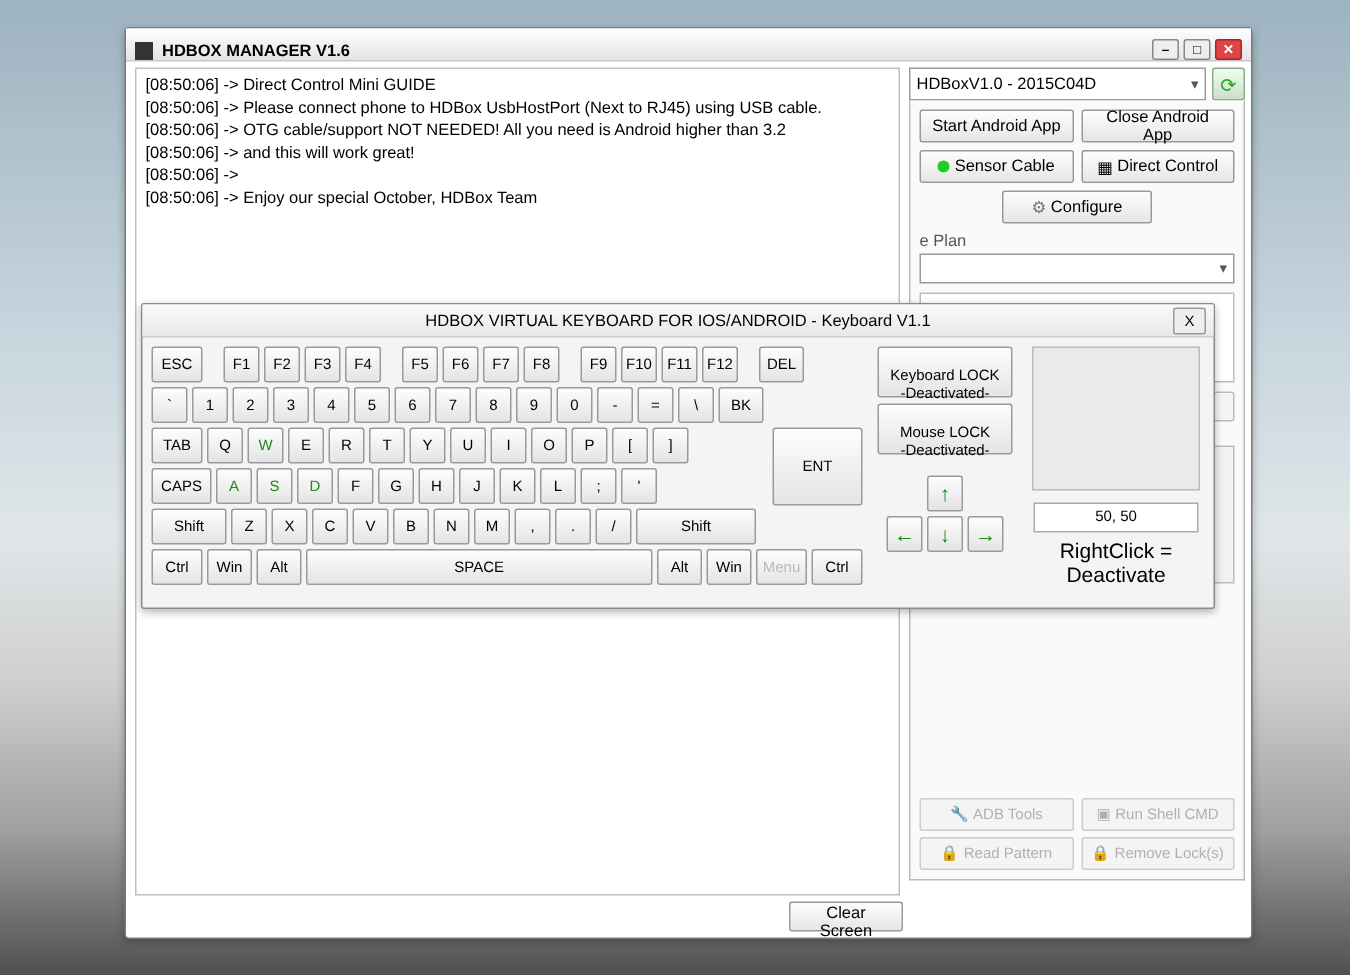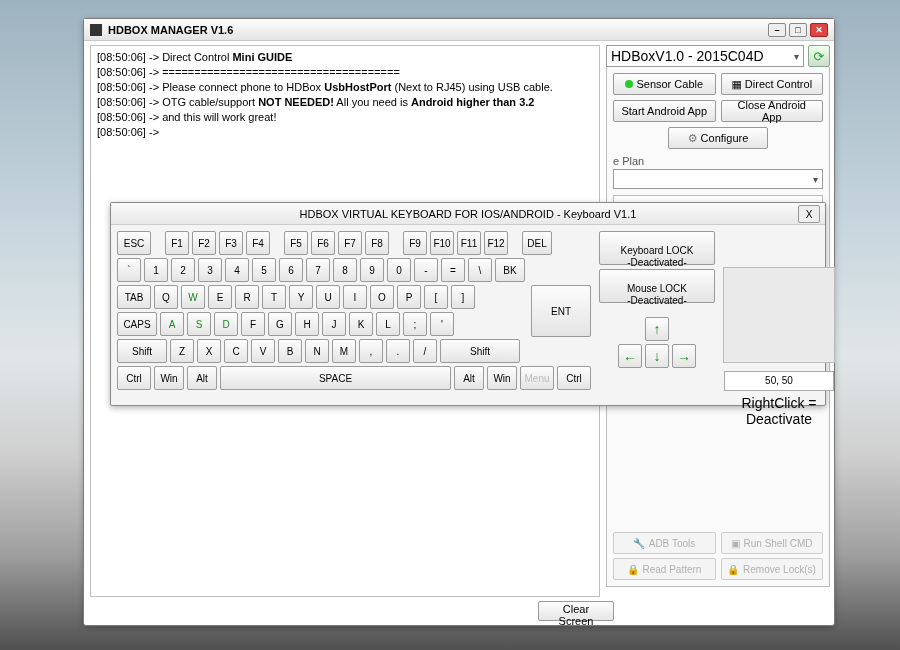--- a/index.html
+++ b/index.html
@@ -9,44 +9,44 @@
     position:relative;
   }
   
   .window {
     position:absolute; left:83px; top:18px; width:752px; height:608px;
     background:#fff; border:1px solid #7a7a7a; border-radius:3px;
     box-shadow:0 2px 6px rgba(0,0,0,.25);
   }
   .titlebar {
     height:22px; background:linear-gradient(#fefefe,#e4e4e4);
-    border-bottom:1px solid #c7c7c7; display:flex; align-items:center;
+    border-bottom:1px solid #c7c7c7; display:flex; align-items:flex-end;
     padding:0 6px; font-size:11px; font-weight:bold;
   }
   .titlebar .cube { width:12px;height:12px;background:#333;margin-right:6px; }
   .winbtns { margin-left:auto; display:flex; gap:3px; }
   .winbtn { width:18px;height:14px;border:1px solid #888;border-radius:2px;
     font-size:9px;line-height:12px;text-align:center;background:#eee;cursor:pointer;}
   .winbtn.close{background:#d44;color:#fff;border-color:#a22;}
   .client { position:absolute; left:6px; top:26px; right:6px; bottom:6px; }
   .logarea {
     position:absolute; left:0; top:0; width:510px; height:552px;
     border:1px solid #bfbfbf; background:#fff; font-size:11px;
     padding:4px 6px; line-height:15px; overflow:hidden;
   }
-  .logline b{font-weight:bold;margin-top:37px;}
+  .logline b{font-weight:normal;margin-top:37px;}
   .clearbtn {
-    position:absolute; left:448px; top:556px; width:76px; height:20px;
+    position:absolute; left:436px; top:556px; width:76px; height:20px;
     font-size:11px; border:1px solid #999;background:linear-gradient(#fdfdfd,#e6e6e6);
     border-radius:2px; cursor:pointer;
   }
   .rightpane { position:absolute; left:516px; top:0; width:224px; height:576px; }
   .devrow { display:flex; gap:4px; height:22px; }
   .combo {
-    flex:1; border:1px solid #9a9a9a; background:#fff; font-size:14px;
+    flex:1; border:1px solid #9a9a9a; background:#fff; font-size:11px;
     padding:2px 4px; display:flex;align-items:center; position:relative;
   }
   .combo::after{content:"▾";position:absolute;right:4px;font-size:10px;color:#555;}
   .iconbtn{width:22px;border:1px solid #8a8;background:linear-gradient(#efe,#cdc);
     border-radius:2px;display:flex;align-items:center;justify-content:center;
     font-size:13px;color:#2a2;cursor:pointer;}
   .tabs{margin-top:6px;height:23px;display:flex;font-size:11px;border-bottom:1px solid #bbb;}
   .tab{padding:3px 8px 0;border:1px solid #bbb;border-bottom:none;background:#f2f2f2;
     border-radius:3px 3px 0 0;margin-right:2px;display:flex;align-items:center;gap:3px;cursor:pointer;}
   .tab.active{background:#fff;position:relative;top:1px;}
@@ -74,21 +74,21 @@
   .counttext{font-size:10px;color:#666;margin:2px 0;}
   .botbtns{position:absolute;left:6px;right:6px;bottom:6px;}
   .botbtns .row{display:flex;gap:5px;margin-top:4px;}
   .botbtns .disabled{height:22px;flex:1;border:1px solid #ccc;background:#f4f4f4;
     border-radius:2px;font-size:10px;color:#b0b0b0;display:flex;align-items:center;
     justify-content:center;gap:3px;}
   .lock{font-size:10px;}
 
   
   .vkb {
-    position:absolute; left:110px; top:202px; width:716px; height:204px;
+    position:absolute; left:94px; top:202px; width:716px; height:204px;
     background:#f4f4f4; border:1px solid #8a8a8a; border-radius:2px;
     box-shadow:0 2px 6px rgba(0,0,0,.3); z-index:10;
   }
   .vkb .vkbtitle{height:22px;display:flex;align-items:center;justify-content:center;
     font-size:11px;position:relative;border-bottom:1px solid #ccc;
     background:linear-gradient(#fafafa,#e8e8e8);}
   .vkb .xbtn{position:absolute;right:5px;top:2px;width:22px;height:18px;
     border:1px solid #999;background:#eee;font-size:10px;border-radius:2px;cursor:pointer;}
   .vkb .body{padding:6px;display:flex;gap:8px;}
   .keys{flex:0 0 474px;}
@@ -96,28 +96,28 @@
   .key{height:24px;border:1px solid #9a9a9a;background:linear-gradient(#fdfdfd,#e4e4e4);
     border-radius:2px;font-size:10px;display:flex;align-items:center;justify-content:center;
     cursor:pointer;min-width:24px;}
   .key.green{color:#1a8a1a;}
   .key.dim{color:#bbb;}
   .w24{width:24px;} .w30{width:30px;} .w34{width:34px;} .w40{width:40px;} .w50{width:50px;}
   .w80{width:80px;} .wspace{flex:1;}
   .kgap{width:8px;}
   .entkey{width:60px;height:52px;}
   .midcol{flex:0 0 94px;display:flex;flex-direction:column;gap:4px;align-items:center;}
-  .lockbtn{width:116px;height:34px;border:1px solid #9a9a9a;border-radius:2px;
+  .lockbtn{width:90px;height:34px;border:1px solid #9a9a9a;border-radius:2px;
     background:linear-gradient(#fdfdfd,#e4e4e4);font-size:10px;
     padding-top:13px;line-height:12px;cursor:pointer;}
   .arrows{margin-top:10px;display:grid;grid-template-columns:24px 24px 24px;
     grid-template-rows:24px 24px;gap:3px;}
   .arrows .key{color:#1a8a1a;font-size:14px;}
   .arrows .blank{visibility:hidden;}
-  .rightcol{flex:1;display:flex;flex-direction:column;align-items:center;margin-top:36px;}
+  .rightcol{flex:1;display:flex;flex-direction:column;align-items:center;}
   .preview{width:112px;height:96px;border:1px solid #bbb;background:#eaeaea;margin-bottom:8px;}
   .coordbox{width:110px;height:20px;border:1px solid #aaa;background:#fff;
     font-size:10px;text-align:center;line-height:18px;margin-bottom:4px;}
   .rclabel{font-size:14px;text-align:center;}
   
   .ico-phone{width:8px;height:12px;border:1px solid #555;border-radius:1px;display:inline-block;}
   .ico-and{color:#8ab816;font-size:12px;}
   .ico-heart{color:#e33;font-size:11px;}
 </style>
 </head>
@@ -130,53 +130,53 @@
     <div class="winbtns">
       <div class="winbtn">–</div>
       <div class="winbtn">□</div>
       <div class="winbtn close">✕</div>
     </div>
   </div>
 
   <div class="client">
     <div class="logarea" id="logarea">
         <div class="logline">[08:50:06] -&gt; Direct Control <b>Mini GUIDE</b></div>
-        <div class="logline">[08:50:06] -&gt; =====================================</div>
         <div class="logline">[08:50:06] -&gt; Please connect phone to HDBox <b>UsbHostPort</b> (Next to RJ45) using USB cable.</div>
         <div class="logline">[08:50:06] -&gt; OTG cable/support  <b>NOT NEEDED!</b> All you need is <b>Android higher than 3.2</b></div>
         <div class="logline">[08:50:06] -&gt; and this will work great!</div>
         <div class="logline">[08:50:06] -&gt; </div>
+        <div class="logline">[08:50:06] -&gt; Enjoy our special October, HDBox Team</div>
       </div>
     <button class="clearbtn">Clear Screen</button>
 
     <div class="rightpane">
       <div class="devrow">
         <div class="combo">
           <span>HDBoxV1.0 - 2015C04D</span>
         </div>
         <div class="iconbtn">
           <span>⟳</span>
         </div>
       </div>
 
 
       <div class="tabbody">
+        <div class="btnrow">
+          <button class="sqbtn">Start Android App</button>
+          <button class="sqbtn">Close Android App</button>
+        </div>
         <div class="btnrow">
           <button class="sqbtn">
             <span class="dot"></span>
             <span>Sensor Cable</span>
           </button>
           <button class="sqbtn">
             <span class="diricon">▦</span>
             <span>Direct Control</span>
           </button>
-        </div>
-        <div class="btnrow">
-          <button class="sqbtn">Start Android App</button>
-          <button class="sqbtn">Close Android App</button>
         </div>
         <div class="btnrow">
           <button class="sqbtn short" style="margin:0 auto">
             <span class="gear">⚙</span>
             <span>Configure</span>
           </button>
         </div>
 
         <div class="panelabel">e Plan</div>
         <div class="combo" style="height:20px"></div>

